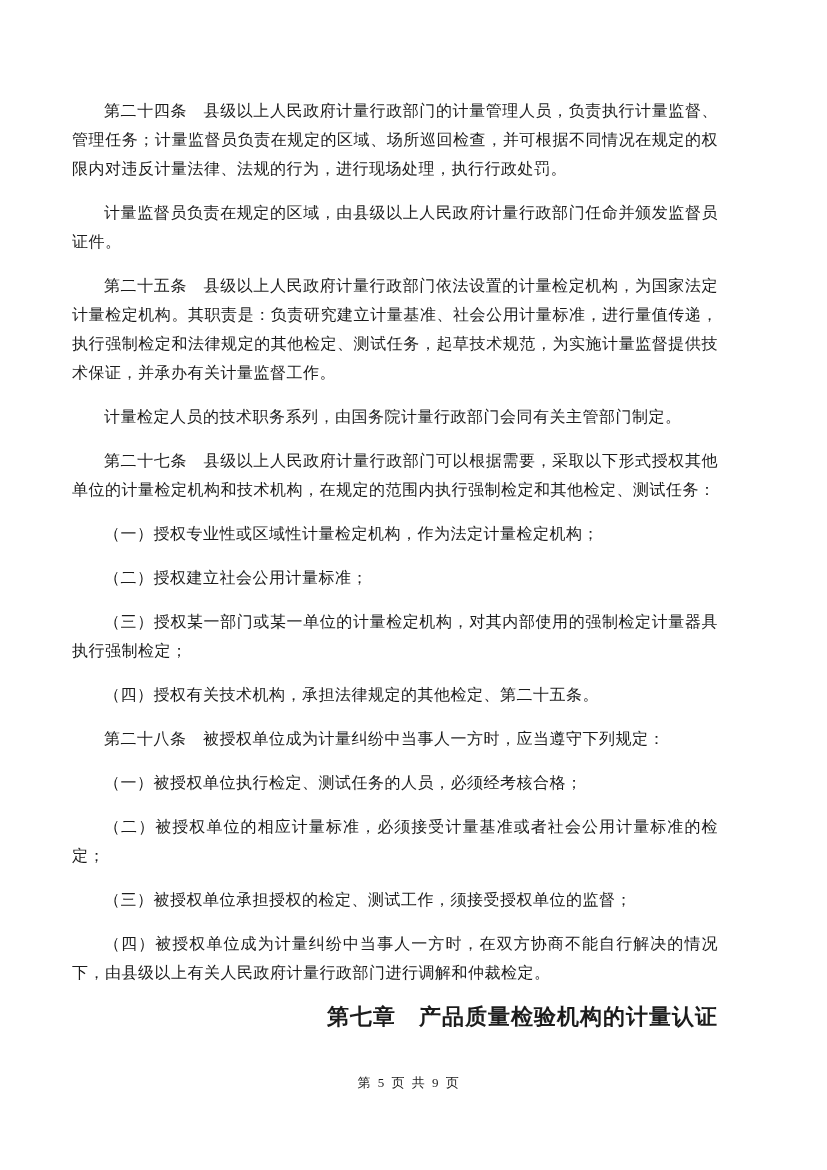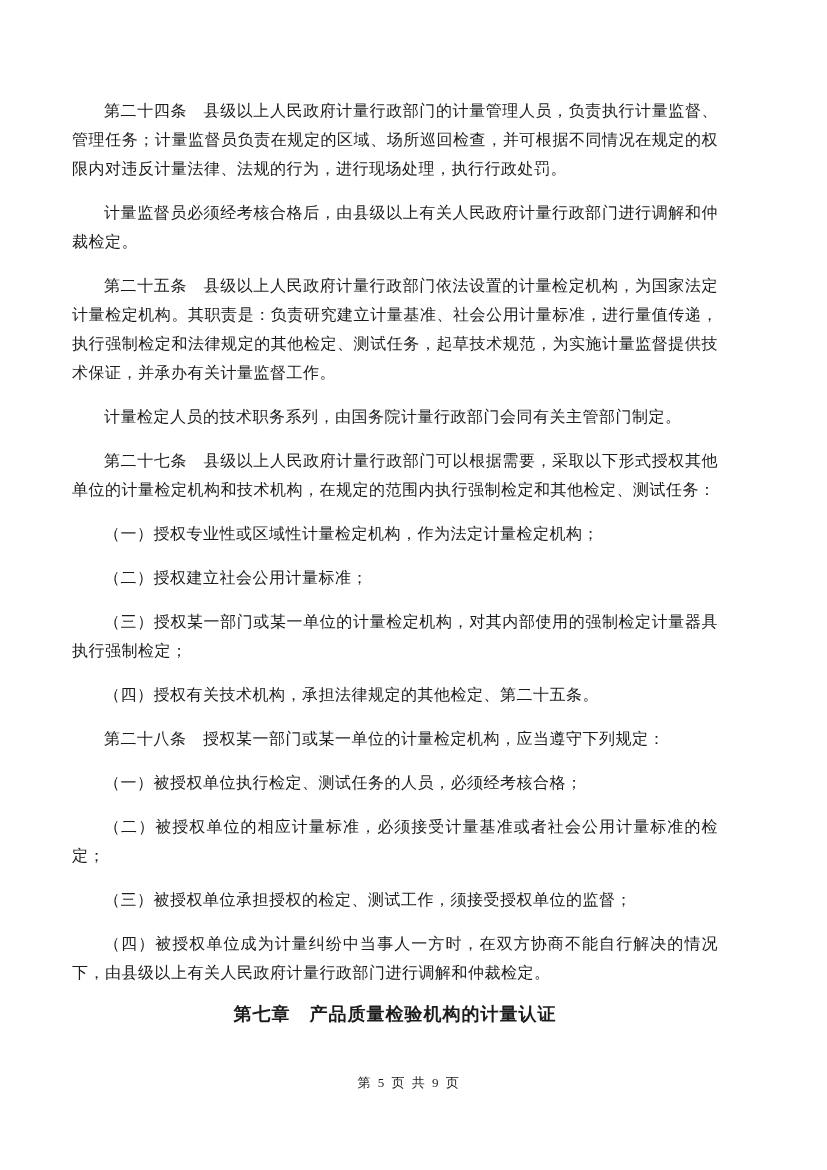--- a/index.html
+++ b/index.html
@@ -23,52 +23,52 @@
   }
   .para {
     font-size: 16px;
     line-height: 29px;
     text-align: justify;
     text-indent: 2em;
     margin: 0 0 15px 0;
     letter-spacing: 0.5px;
   }
   .chapter-heading {
-    font-size: 18px;
+    font-size: 22px;
     font-weight: bold;
-    text-align: center;
+    text-align: right;
     text-indent: 0;
     margin: 14px 0 0 0;
     letter-spacing: 1px;
   }
   .page-footer {
     position: absolute;
     left: 0;
     top: 1074px;
     width: 818px;
     text-align: center;
     font-size: 13px;
     letter-spacing: 2px;
     color: #1c1c1c;
   }
 </style>
 </head>
 <body>
 
 <div class="page">
   <p class="para">第二十四条　县级以上人民政府计量行政部门的计量管理人员，负责执行计量监督、管理任务；计量监督员负责在规定的区域、场所巡回检查，并可根据不同情况在规定的权限内对违反计量法律、法规的行为，进行现场处理，执行行政处罚。</p>
-  <p class="para">计量监督员必须经考核合格后，由县级以上有关人民政府计量行政部门进行调解和仲裁检定。</p>
+  <p class="para">计量监督员负责在规定的区域，由县级以上人民政府计量行政部门任命并颁发监督员证件。</p>
   <p class="para">第二十五条　县级以上人民政府计量行政部门依法设置的计量检定机构，为国家法定计量检定机构。其职责是：负责研究建立计量基准、社会公用计量标准，进行量值传递，执行强制检定和法律规定的其他检定、测试任务，起草技术规范，为实施计量监督提供技术保证，并承办有关计量监督工作。</p>
   <p class="para">计量检定人员的技术职务系列，由国务院计量行政部门会同有关主管部门制定。</p>
   <p class="para">第二十七条　县级以上人民政府计量行政部门可以根据需要，采取以下形式授权其他单位的计量检定机构和技术机构，在规定的范围内执行强制检定和其他检定、测试任务：</p>
   <p class="para">（一）授权专业性或区域性计量检定机构，作为法定计量检定机构；</p>
   <p class="para">（二）授权建立社会公用计量标准；</p>
   <p class="para">（三）授权某一部门或某一单位的计量检定机构，对其内部使用的强制检定计量器具执行强制检定；</p>
   <p class="para">（四）授权有关技术机构，承担法律规定的其他检定、第二十五条。</p>
-  <p class="para">第二十八条　授权某一部门或某一单位的计量检定机构，应当遵守下列规定：</p>
+  <p class="para">第二十八条　被授权单位成为计量纠纷中当事人一方时，应当遵守下列规定：</p>
   <p class="para">（一）被授权单位执行检定、测试任务的人员，必须经考核合格；</p>
   <p class="para">（二）被授权单位的相应计量标准，必须接受计量基准或者社会公用计量标准的检定；</p>
   <p class="para">（三）被授权单位承担授权的检定、测试工作，须接受授权单位的监督；</p>
   <p class="para">（四）被授权单位成为计量纠纷中当事人一方时，在双方协商不能自行解决的情况下，由县级以上有关人民政府计量行政部门进行调解和仲裁检定。</p>
   <h2 class="chapter-heading">第七章　产品质量检验机构的计量认证</h2>
 </div>
 
 <div class="page-footer">第 5 页 共 9 页</div>
 
 </body></html>

